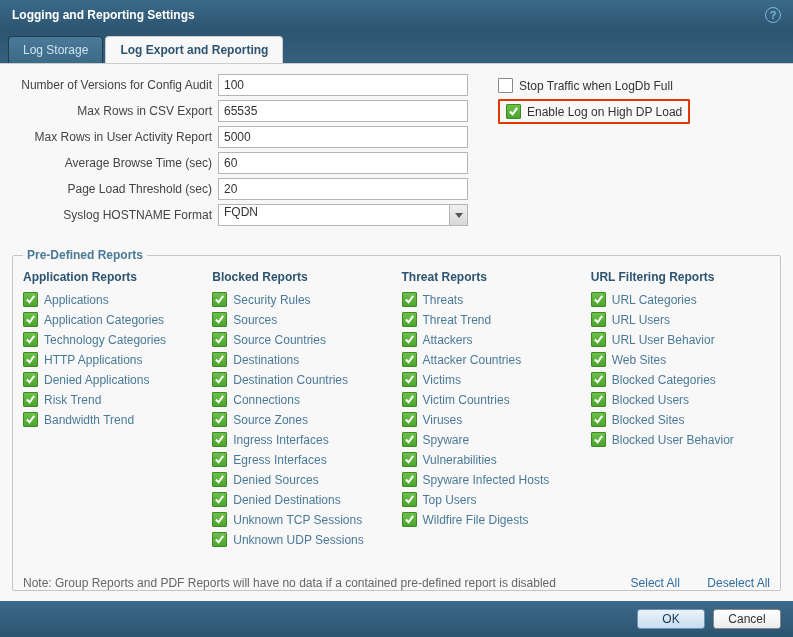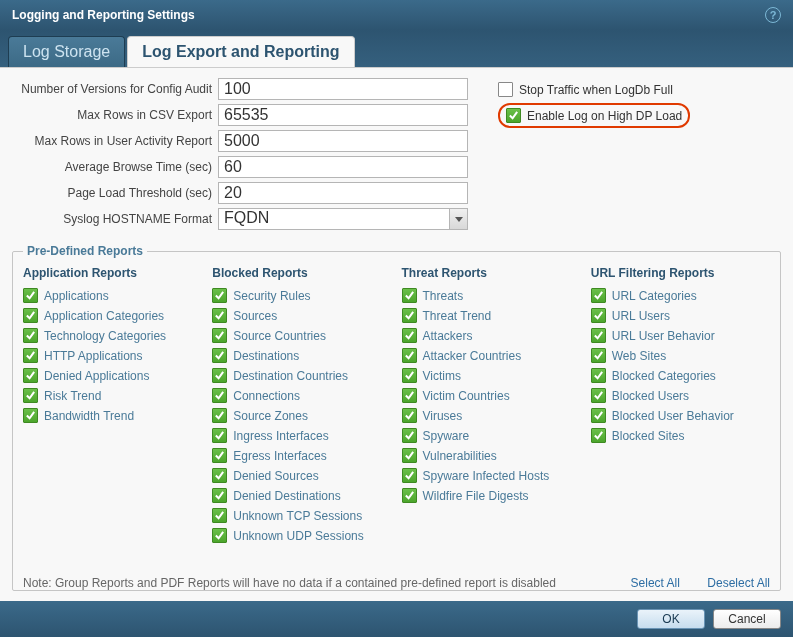--- a/index.html
+++ b/index.html
@@ -45,21 +45,21 @@
     background: linear-gradient(to bottom, #2d5470, #35607e);
     padding: 6px 8px 0 8px;
   }
   .tabstrip {
     display: flex;
     gap: 2px;
   }
   .tab {
     padding: 6px 14px;
     border-radius: 4px 4px 0 0;
-    font-size: 16px;
+    font-size: 12px;
     cursor: pointer;
     border: 1px solid #1e3d52;
     border-bottom: none;
   }
   .tab.inactive {
     background: linear-gradient(to bottom, #4a7a98, #3c6a86);
     color: #cde3f0;
   }
   .tab.active {
     background: #f8f8f8;
@@ -72,21 +72,21 @@
     background: #f8f8f8;
     border-top: 1px solid #ccc;
     padding: 10px 12px;
     display: flex;
     flex-direction: column;
     overflow: hidden;
   }
   .form-grid {
     display: flex;
     gap: 30px;
-    margin-bottom: 4px;
+    margin-bottom: 12px;
   }
   .form-left { flex: 0 0 auto; }
   .form-right { padding-top: 2px; }
   .form-row {
     display: flex;
     align-items: center;
     margin-bottom: 4px;
   }
   .form-row label.fieldlabel {
     width: 200px;
@@ -94,21 +94,21 @@
     margin-right: 6px;
     color: #444;
     font-size: 12px;
   }
   .form-row input[type="text"], .form-row .select {
     width: 250px;
     height: 22px;
     border: 1px solid #b5b5b5;
     background: #fff;
     padding: 0 5px;
-    font-size: 16px;
+    font-size: 12px;
     color: #333;
   }
   .select {
     display: flex;
     align-items: flex-start;
     justify-content: space-between;
     cursor: pointer;
   }
   .select .arrow {
     width: 18px;
@@ -125,21 +125,21 @@
     display: flex;
     align-items: center;
     gap: 6px;
     padding: 2px 0;
     cursor: pointer;
   }
   .chkrow.highlight {
     border: 2px solid #e03a00;
     padding: 3px 6px;
     margin-top: 4px;
-    border-radius: 12px;
+    border-radius: 1px;
   }
   .checkbox {
     width: 15px;
     height: 15px;
     border: 1px solid #888;
     background: #fff;
     border-radius: 1px;
     display: flex;
     align-items: center;
     justify-content: center;
@@ -545,20 +545,28 @@
                 </svg>
               </span>
               <span class="lbl">Spyware Infected Hosts</span>
             </div>
             <div class="chkrow">
               <span class="checkbox checked">
                 <svg viewBox="0 0 12 12">
                   <path d="M2 6 L5 9 L10 2" stroke="#fff" stroke-width="2.2" fill="none"></path>
                 </svg>
               </span>
+              <span class="lbl">Top Users</span>
+            </div>
+            <div class="chkrow">
+              <span class="checkbox checked">
+                <svg viewBox="0 0 12 12">
+                  <path d="M2 6 L5 9 L10 2" stroke="#fff" stroke-width="2.2" fill="none"></path>
+                </svg>
+              </span>
               <span class="lbl">Wildfire File Digests</span>
             </div>
           </div>
           <div class="report-col">
             <h4>URL Filtering Reports</h4>
             <div class="chkrow">
               <span class="checkbox checked">
                 <svg viewBox="0 0 12 12">
                   <path d="M2 6 L5 9 L10 2" stroke="#fff" stroke-width="2.2" fill="none"></path>
                 </svg>
@@ -604,29 +612,29 @@
                 </svg>
               </span>
               <span class="lbl">Blocked Users</span>
             </div>
             <div class="chkrow">
               <span class="checkbox checked">
                 <svg viewBox="0 0 12 12">
                   <path d="M2 6 L5 9 L10 2" stroke="#fff" stroke-width="2.2" fill="none"></path>
                 </svg>
               </span>
+              <span class="lbl">Blocked Sites</span>
+            </div>
+            <div class="chkrow">
+              <span class="checkbox checked">
+                <svg viewBox="0 0 12 12">
+                  <path d="M2 6 L5 9 L10 2" stroke="#fff" stroke-width="2.2" fill="none"></path>
+                </svg>
+              </span>
               <span class="lbl">Blocked User Behavior</span>
-            </div>
-            <div class="chkrow">
-              <span class="checkbox checked">
-                <svg viewBox="0 0 12 12">
-                  <path d="M2 6 L5 9 L10 2" stroke="#fff" stroke-width="2.2" fill="none"></path>
-                </svg>
-              </span>
-              <span class="lbl">Blocked Sites</span>
             </div>
           </div>
         </div>
       <div class="footer-row">
         <span class="note">Note: Group Reports and PDF Reports will have no data if a contained pre-defined report is disabled</span>
         <span class="links">
           <a>Select All</a>
           <a>Deselect All</a>
         </span>
       </div>

